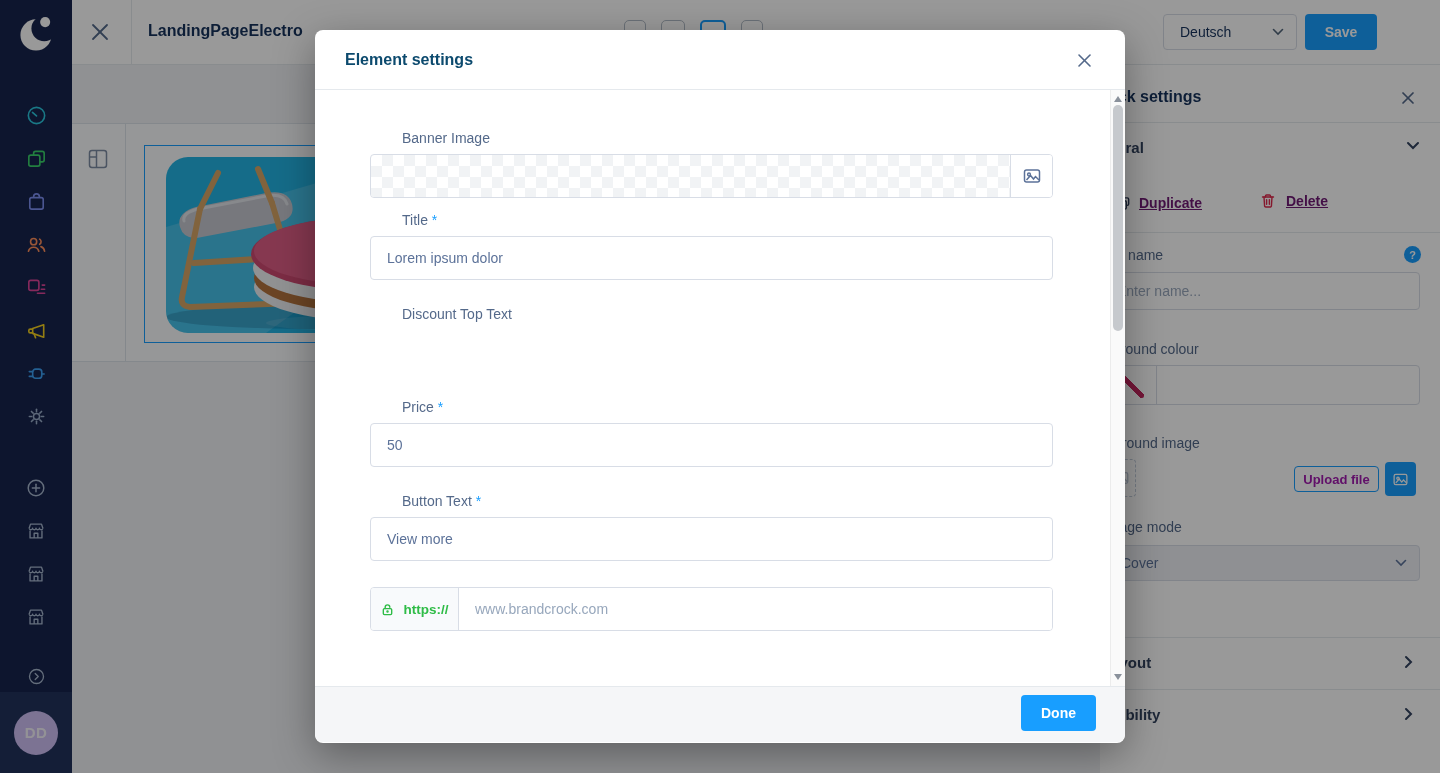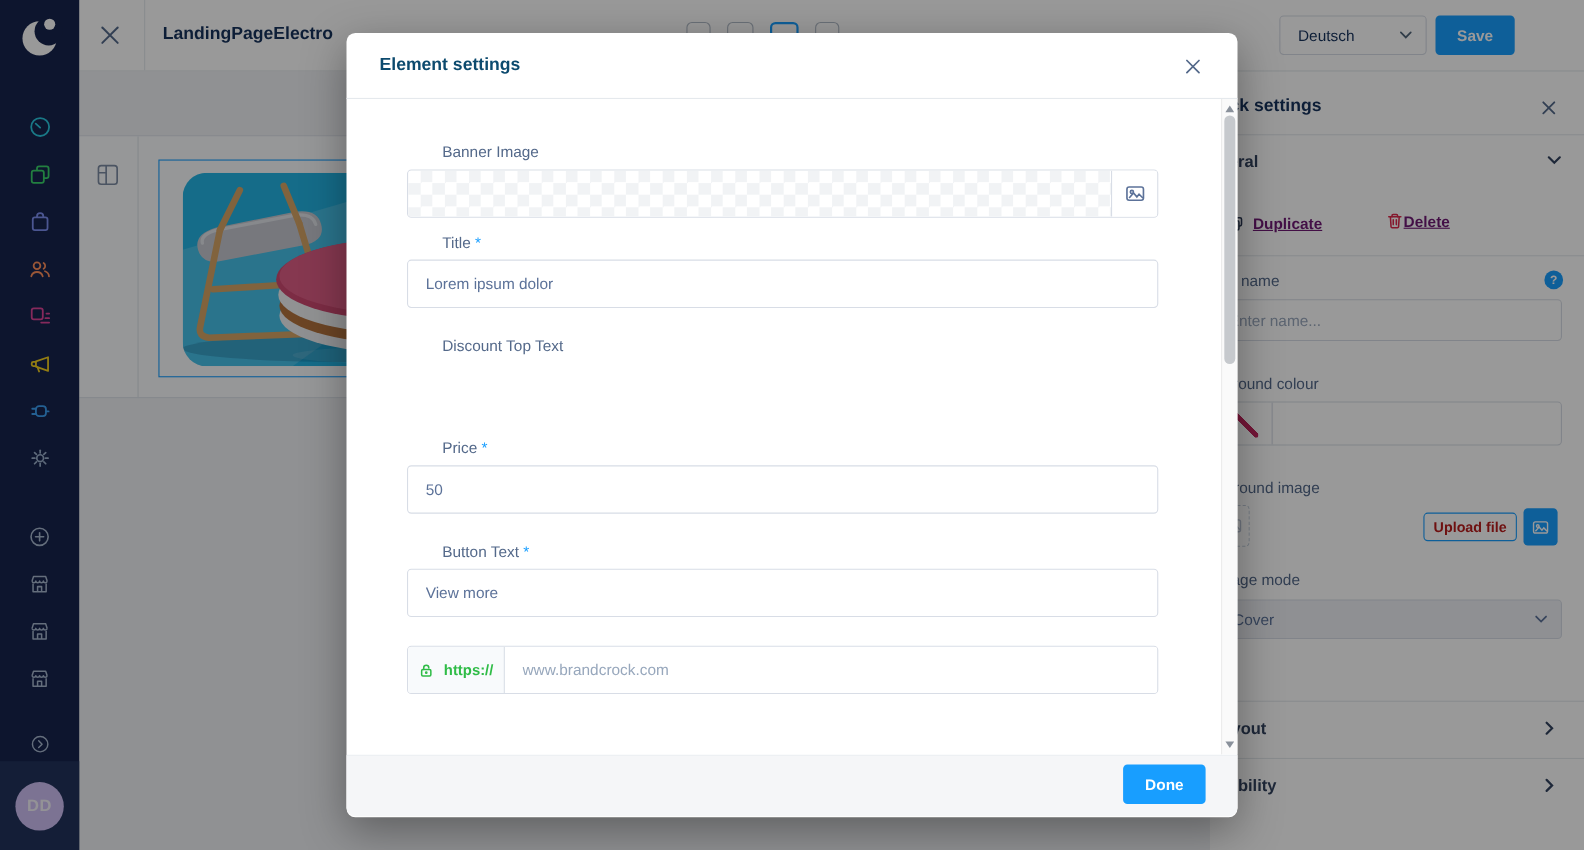--- a/index.html
+++ b/index.html
@@ -48,21 +48,21 @@
   .chev { position:absolute; width:14px; height:14px; }
   .action-label { font-size:14px; font-weight:bold; color:#701a75; white-space:nowrap;text-decoration:underline; }
   .p-label { position:absolute; font-size:14px; color:#54698a; white-space:nowrap; }
   .help-badge { position:absolute; left:304px; width:17px; height:17px; border-radius:50%; background:#189eff; color:#fff; font-size:11px; font-weight:bold; display:flex; align-items:center; justify-content:center; }
   .p-input { position:absolute; left:4px; width:316px; height:38px; border:1px solid #d8dde6; border-radius:4px; background:#fff; font-size:14px; color:#5c7299; padding:0 12px; font-family:"Liberation Sans",sans-serif; }
   .p-input::placeholder { color:#9aa8bd; }
   .color-group { position:absolute; left:4px; top:300px; width:316px; height:40px; border:1px solid #d8dde6; border-radius:4px; background:#fff; display:flex; }
   .swatch-cell { width:52px; height:100%; border-right:1px solid #d8dde6; display:flex; align-items:center; justify-content:center; }
   .no-color { width:26px; height:26px; background:linear-gradient(45deg, transparent 44%, #c4265e 44%, #c4265e 56%, transparent 56%), #fff; border-radius:2px; }
   .media-ph { position:absolute; left:6px; top:394px; width:30px; height:38px; border:1px dashed #c3cedd; border-radius:4px; display:flex; align-items:center; justify-content:center; }
-  .upload-btn { position:absolute; left:194px; top:401px; width:85px; height:26px; border:1px solid #189eff; border-radius:4px; background:#fff; color:#b91c1c; font-size:13px; font-weight:bold; cursor:pointer; }
+  .upload-btn { position:absolute; left:194px; top:401px; width:85px; height:26px; border:1px solid #189eff; border-radius:4px; background:#fff; color:#a21caf; font-size:13px; font-weight:bold; cursor:pointer; }
   .media-btn { position:absolute; left:285px; top:397px; width:31px; height:34px; background:#189eff; border:none; border-radius:4px; display:flex; align-items:center; justify-content:center; cursor:pointer; }
   .p-select { position:absolute; left:4px; top:480px; width:316px; height:36px; border:1px solid #d8dde6; border-radius:4px; background:#eef1f6; display:flex; align-items:center; justify-content:space-between; padding:0 12px 0 16px; cursor:pointer; }
   .p-select span { font-size:14px; color:#5c7299; }
 
   
   .dim-overlay { position:absolute; left:0; top:0; width:1440px; height:773px; background:rgba(0,0,0,0.4); z-index:40; }
 
   
   .modal { position:absolute; left:315px; top:30px; width:810px; height:713px; background:#fff; border-radius:8px; box-shadow:0 12px 40px rgba(0,0,0,0.35); z-index:50; }
   .modal-header { position:relative; height:60px; border-bottom:1px solid #e5e9ed; }
@@ -297,21 +297,21 @@
       </svg>
   </div>
 
   <div style="position:absolute; left:16px; top:130px; display:flex; align-items:center; gap:8px;">
     <svg viewBox="0 0 16 16" width="15" height="15" fill="none" stroke="#2b3a55" stroke-width="1.5">
       <rect x="2" y="5" width="9" height="9" rx="1.5"></rect>
         <path d="M5.5 5 V3.5 A1.5 1.5 0 0 1 7 2 h5 a1.5 1.5 0 0 1 1.5 1.5 v5 A1.5 1.5 0 0 1 12 10 h-1"></path>
     </svg>
     <span class="action-label">Duplicate</span>
   </div>
-  <div style="position:absolute; left:160px; top:128px; display:flex; align-items:center; ">
+  <div style="position:absolute; left:160px; top:128px; display:flex; align-items:center; gap:10px;">
     <svg viewBox="0 0 16 16" width="16" height="16" fill="none" stroke="#de294c" stroke-width="1.4" stroke-linecap="round">
       <path d="M2.5 4 h11"></path>
         <path d="M5.5 4 V3 a1 1 0 0 1 1-1 h3 a1 1 0 0 1 1 1 v1"></path>
       <path d="M4 4 l.6 9.2 a1 1 0 0 0 1 .8 h4.8 a1 1 0 0 0 1-.8 L12 4"></path>
       <path d="M6.6 6.8 v4.4"></path>
         <path d="M9.4 6.8 v4.4"></path>
     </svg>
     <span class="action-label">Delete</span>
   </div>
   <div class="p-div" style="top:167px;"></div>

